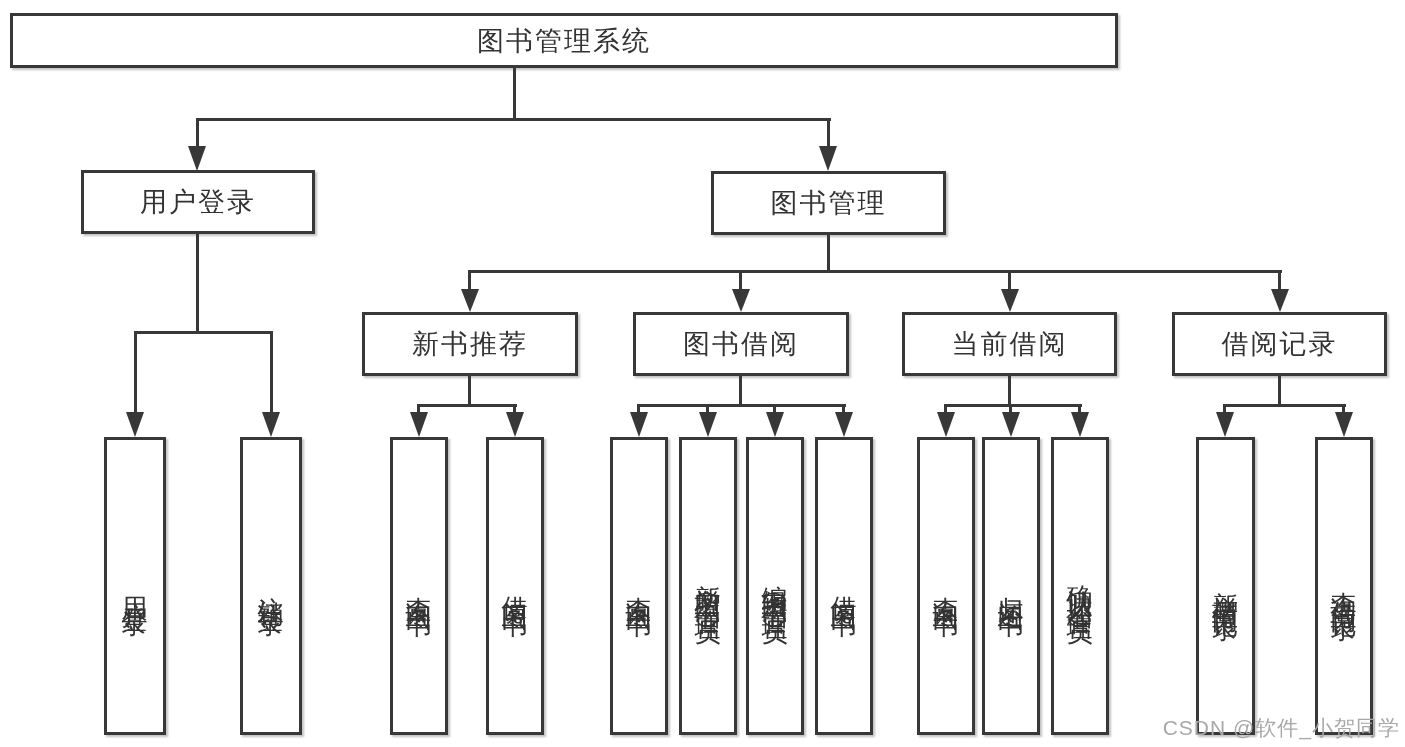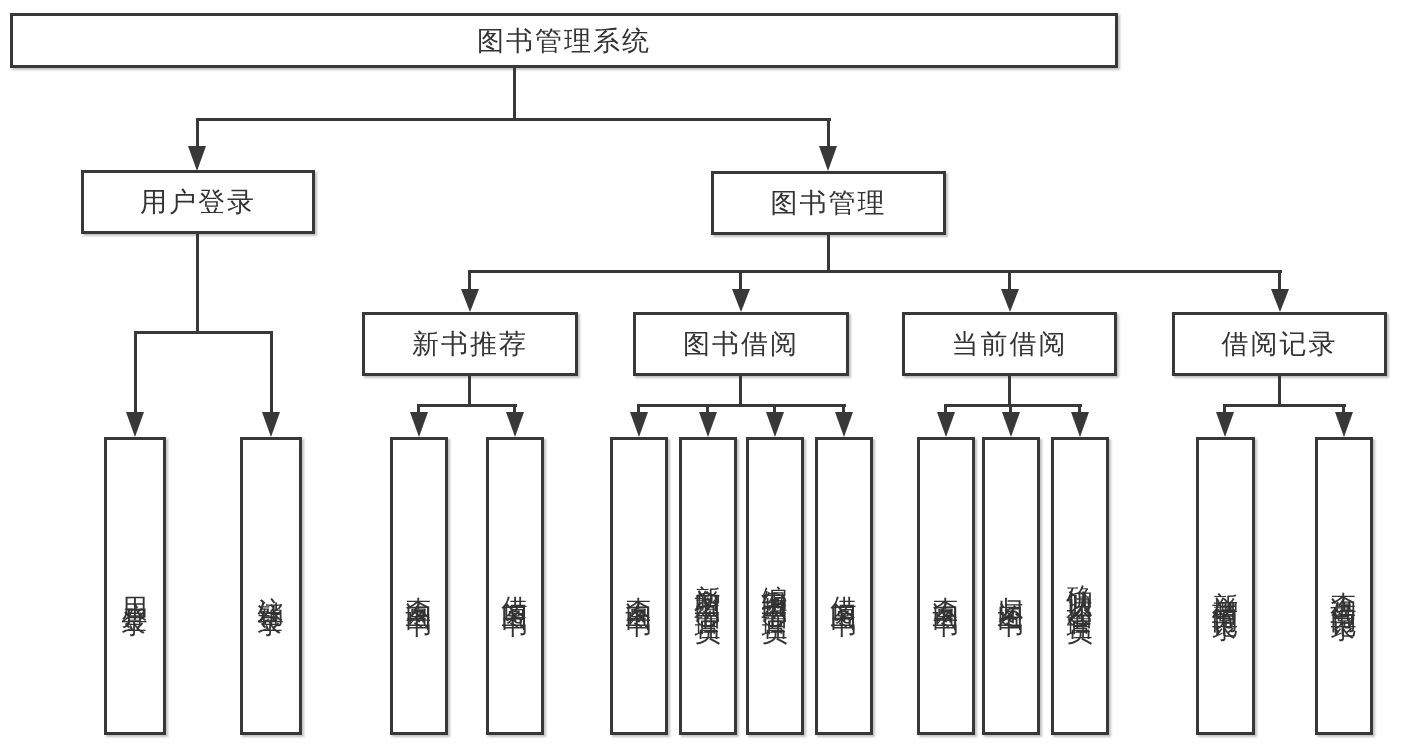--- a/index.html
+++ b/index.html
@@ -150,14 +150,15 @@
   <div class="box vbox" style="left:1051px;top:437px;width:58px;height:298px;">
     <span>确认归还（管理员）</span>
   </div>
   <div class="box vbox" style="left:1196px;top:437px;width:59px;height:298px;">
     <span>新增借阅记录</span>
   </div>
   <div class="box vbox" style="left:1315px;top:437px;width:58px;height:298px;">
     <span>查询借阅记录</span>
   </div>
 
+  <div id="watermark">CSDN @软件_小贺同学</div>
 
 </div>
 
 </body></html>

